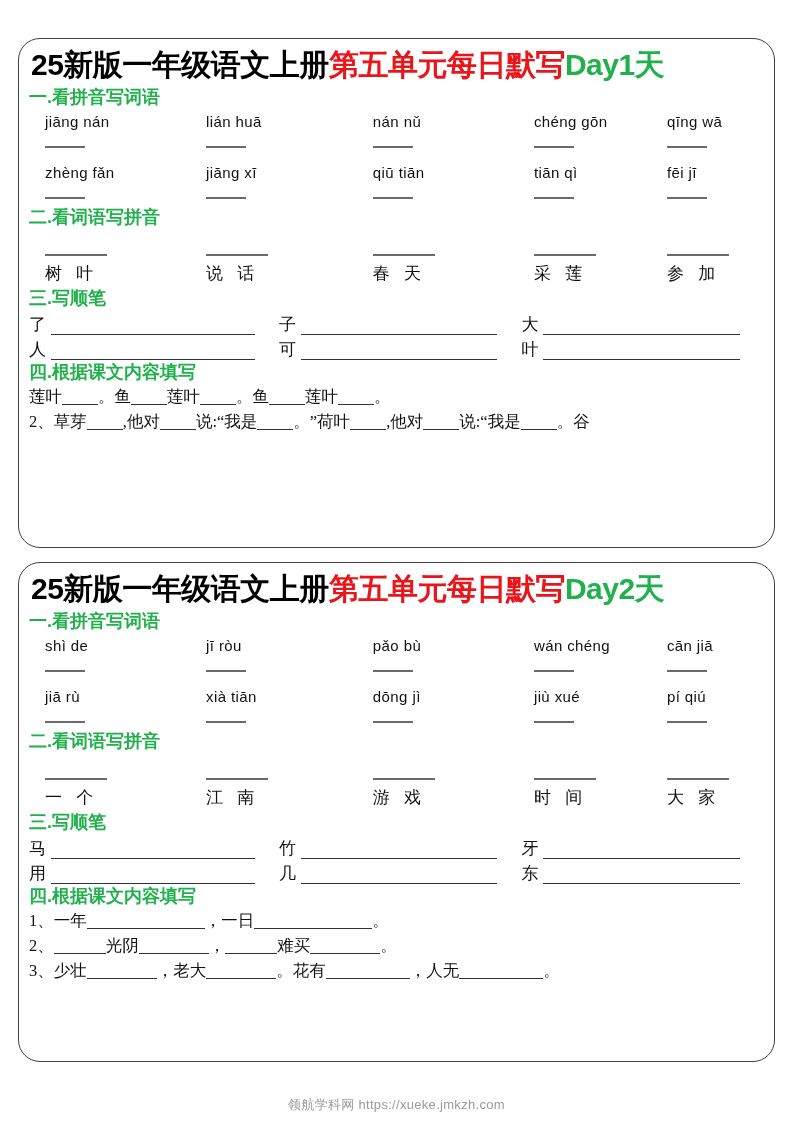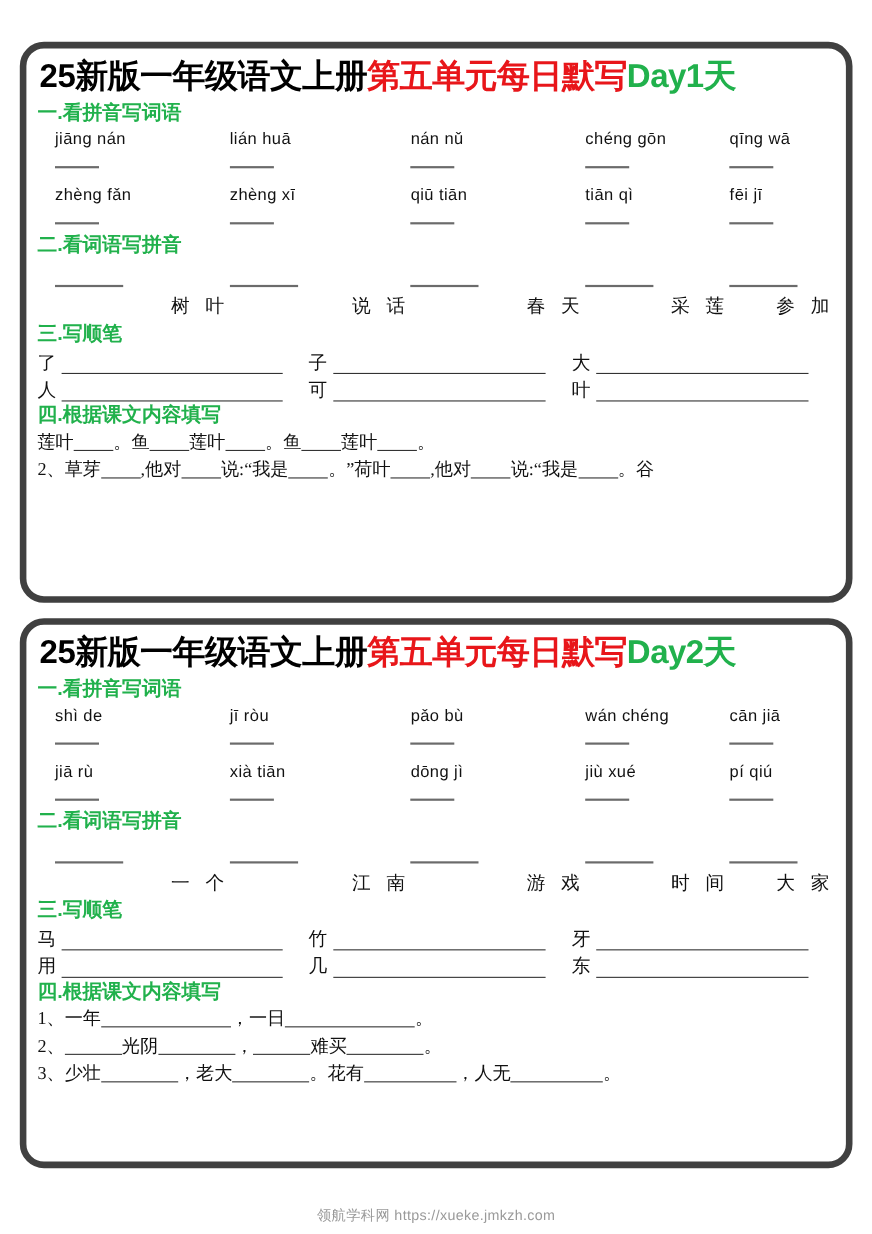--- a/index.html
+++ b/index.html
@@ -9,21 +9,21 @@
     font-family:"Liberation Sans","DejaVu Sans",sans-serif;
     overflow:hidden;
   }
   .page{
     position:relative;
     width:793px;height:1122px;
     box-sizing:border-box;
     padding:38px 18px 0 18px;
   }
   .card{
-    border:6px solid #404040;
+    border:1px solid #404040;
     border-radius:22px;
     box-sizing:border-box;
     padding:6px 10px 8px 10px;
     background:#fff;
     margin-bottom:14px;
   }
   .card.day1{height:510px;}
   .card.day2{height:500px;}
 
   
@@ -78,21 +78,21 @@
     background:#6b6b6b;
   }
   .c1{width:22.4%;margin-left:16px;}
   .c2{width:23.2%;}
   .c3{width:22.4%;}
   .c4{width:18.5%;}
   .c5{width:13.5%;}
 
   
   .w-row{display:flex;width:100%;}
-  .w-cell{box-sizing:border-box;text-align:right;}
+  .w-cell{box-sizing:border-box;}
   .w-cell .blank{
     height:20px;position:relative;
   }
   .w-cell .blank:after{
     content:"";
     position:absolute;
     left:0;top:12px;
     width:62px;height:2px;
     background:#6b6b6b;
   }
@@ -203,21 +203,21 @@
     </div>
 
     <div class="gap6"></div>
 
     <div class="py-row">
       <div class="py-cell c1">
         <div class="py">zhèng fǎn</div>
         <div class="blank"></div>
       </div>
       <div class="py-cell c2">
-        <div class="py">zhèng xī</div>
+        <div class="py">jiāng xī</div>
         <div class="blank"></div>
       </div>
       <div class="py-cell c3">
         <div class="py">qiū tiān</div>
         <div class="blank"></div>
       </div>
       <div class="py-cell c4">
         <div class="py">tiān  qì</div>
         <div class="blank"></div>
       </div>

